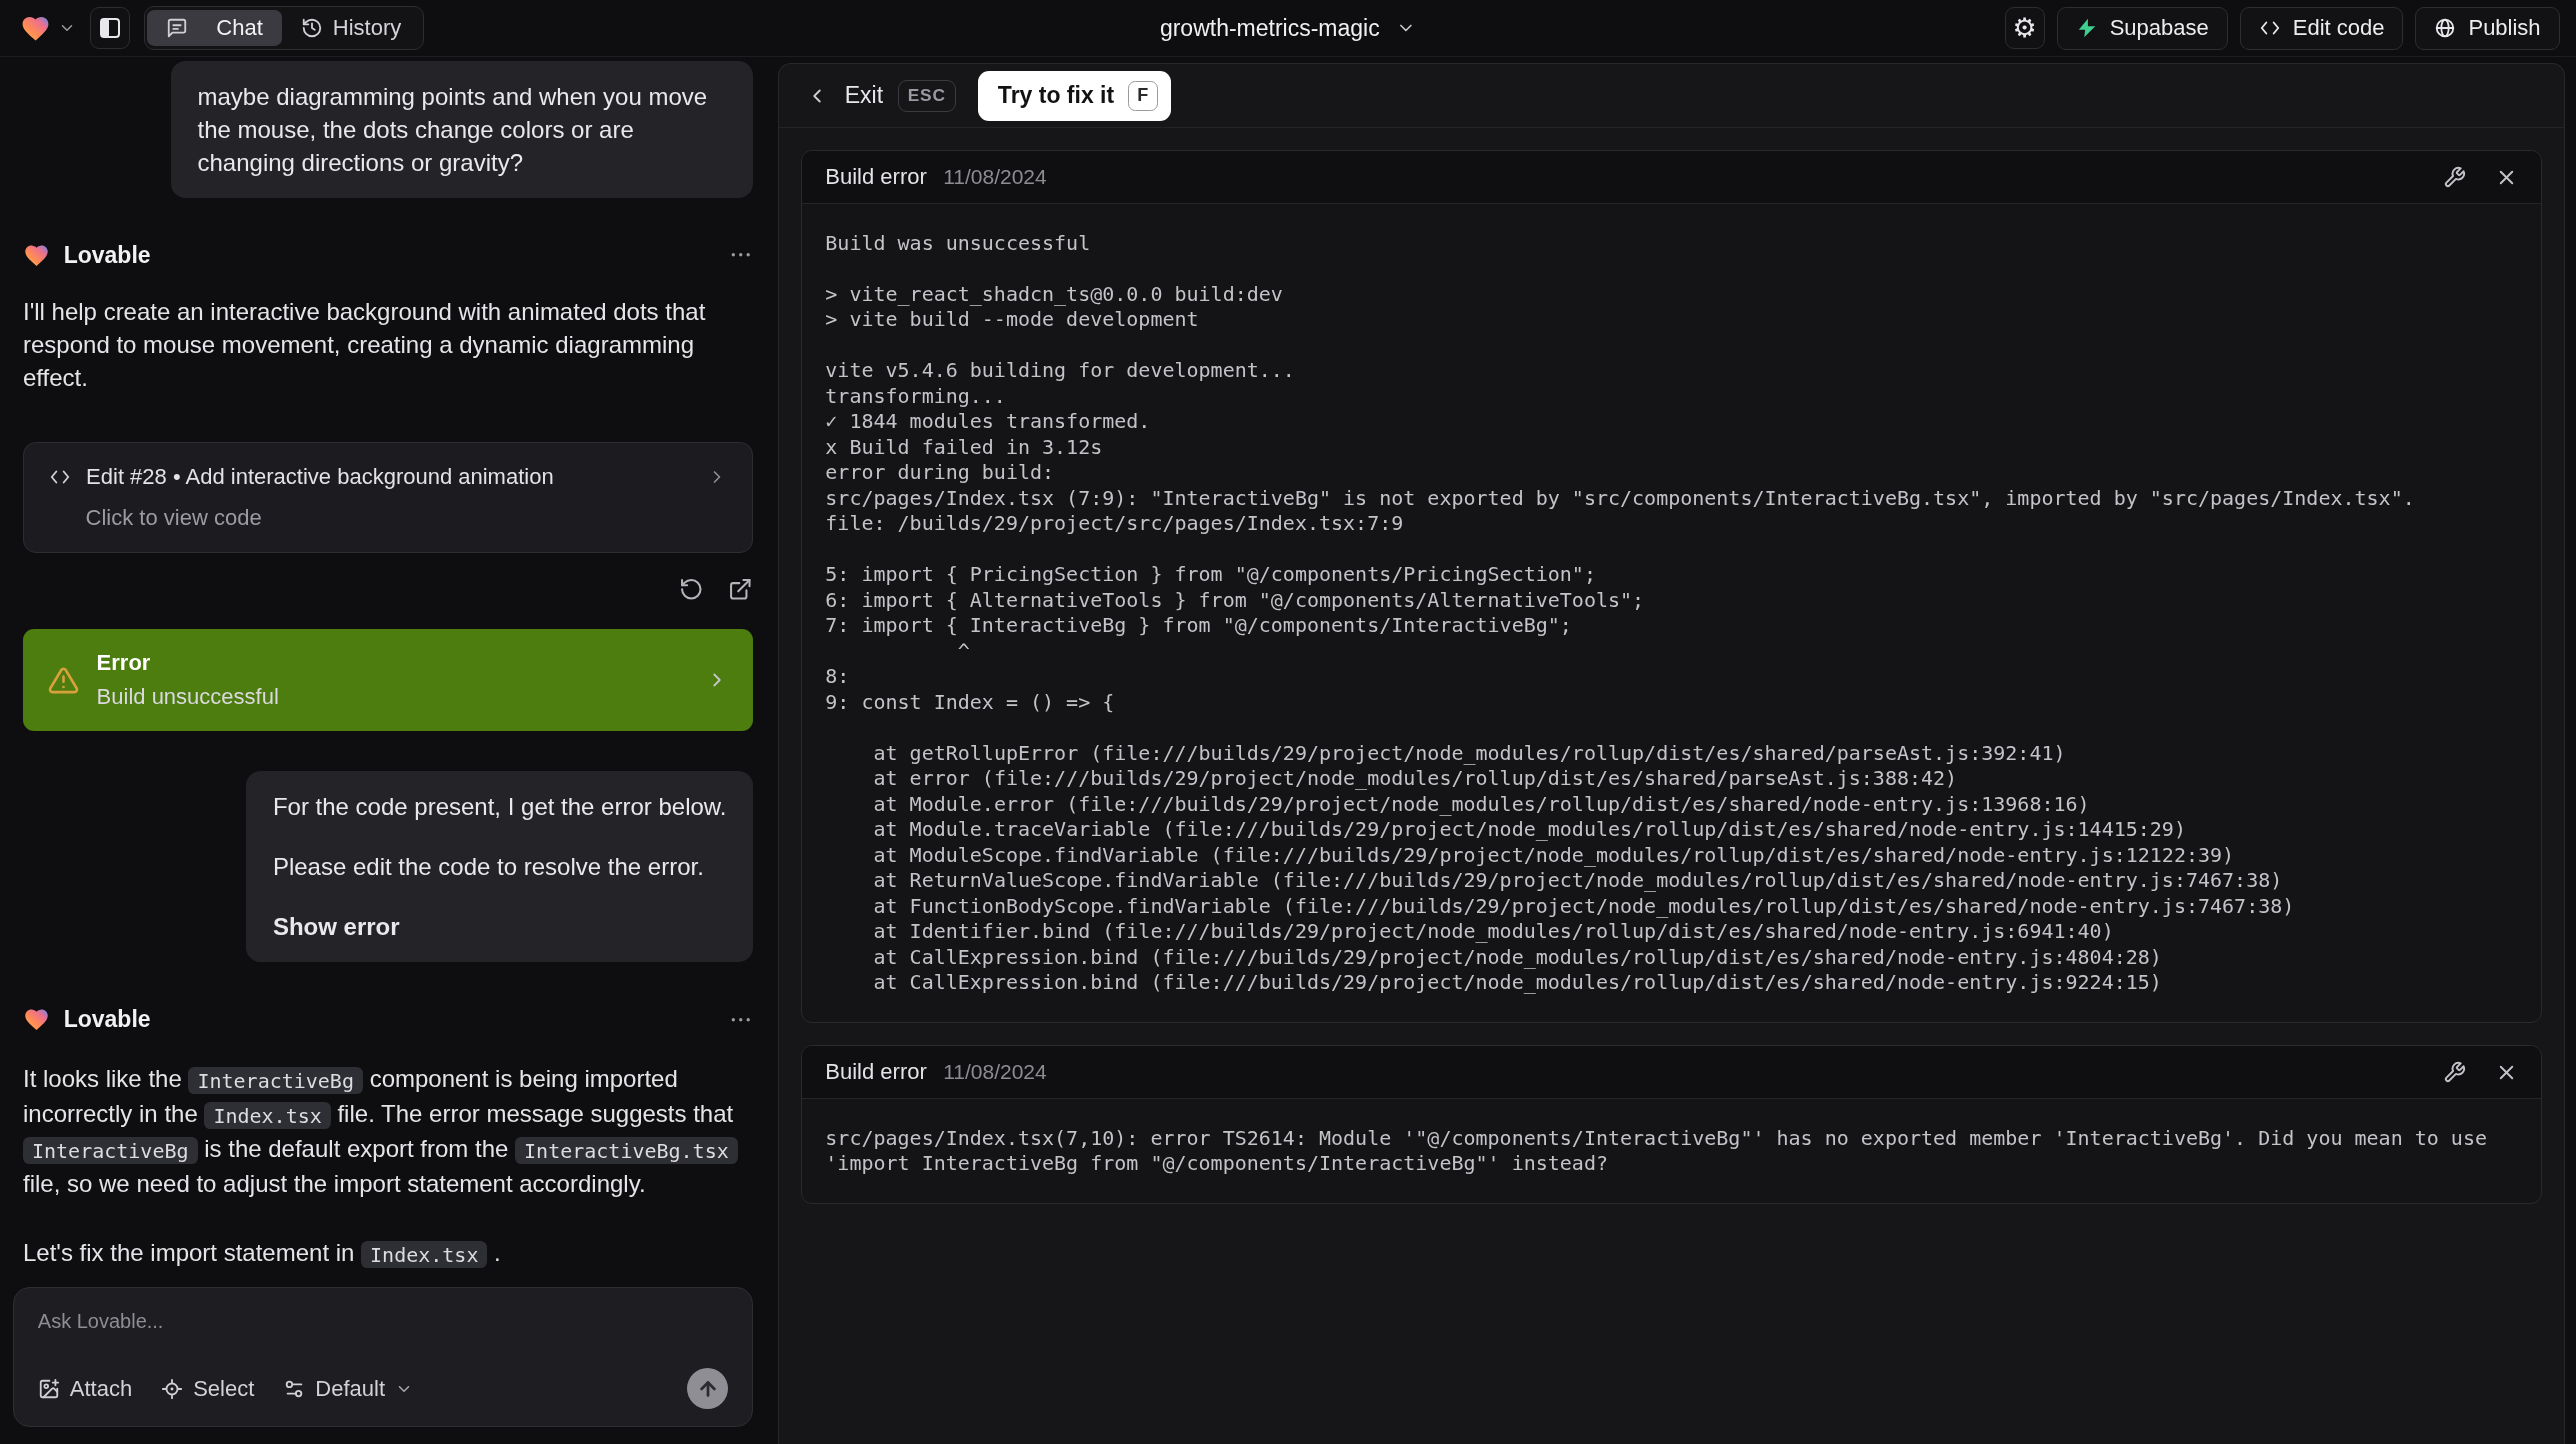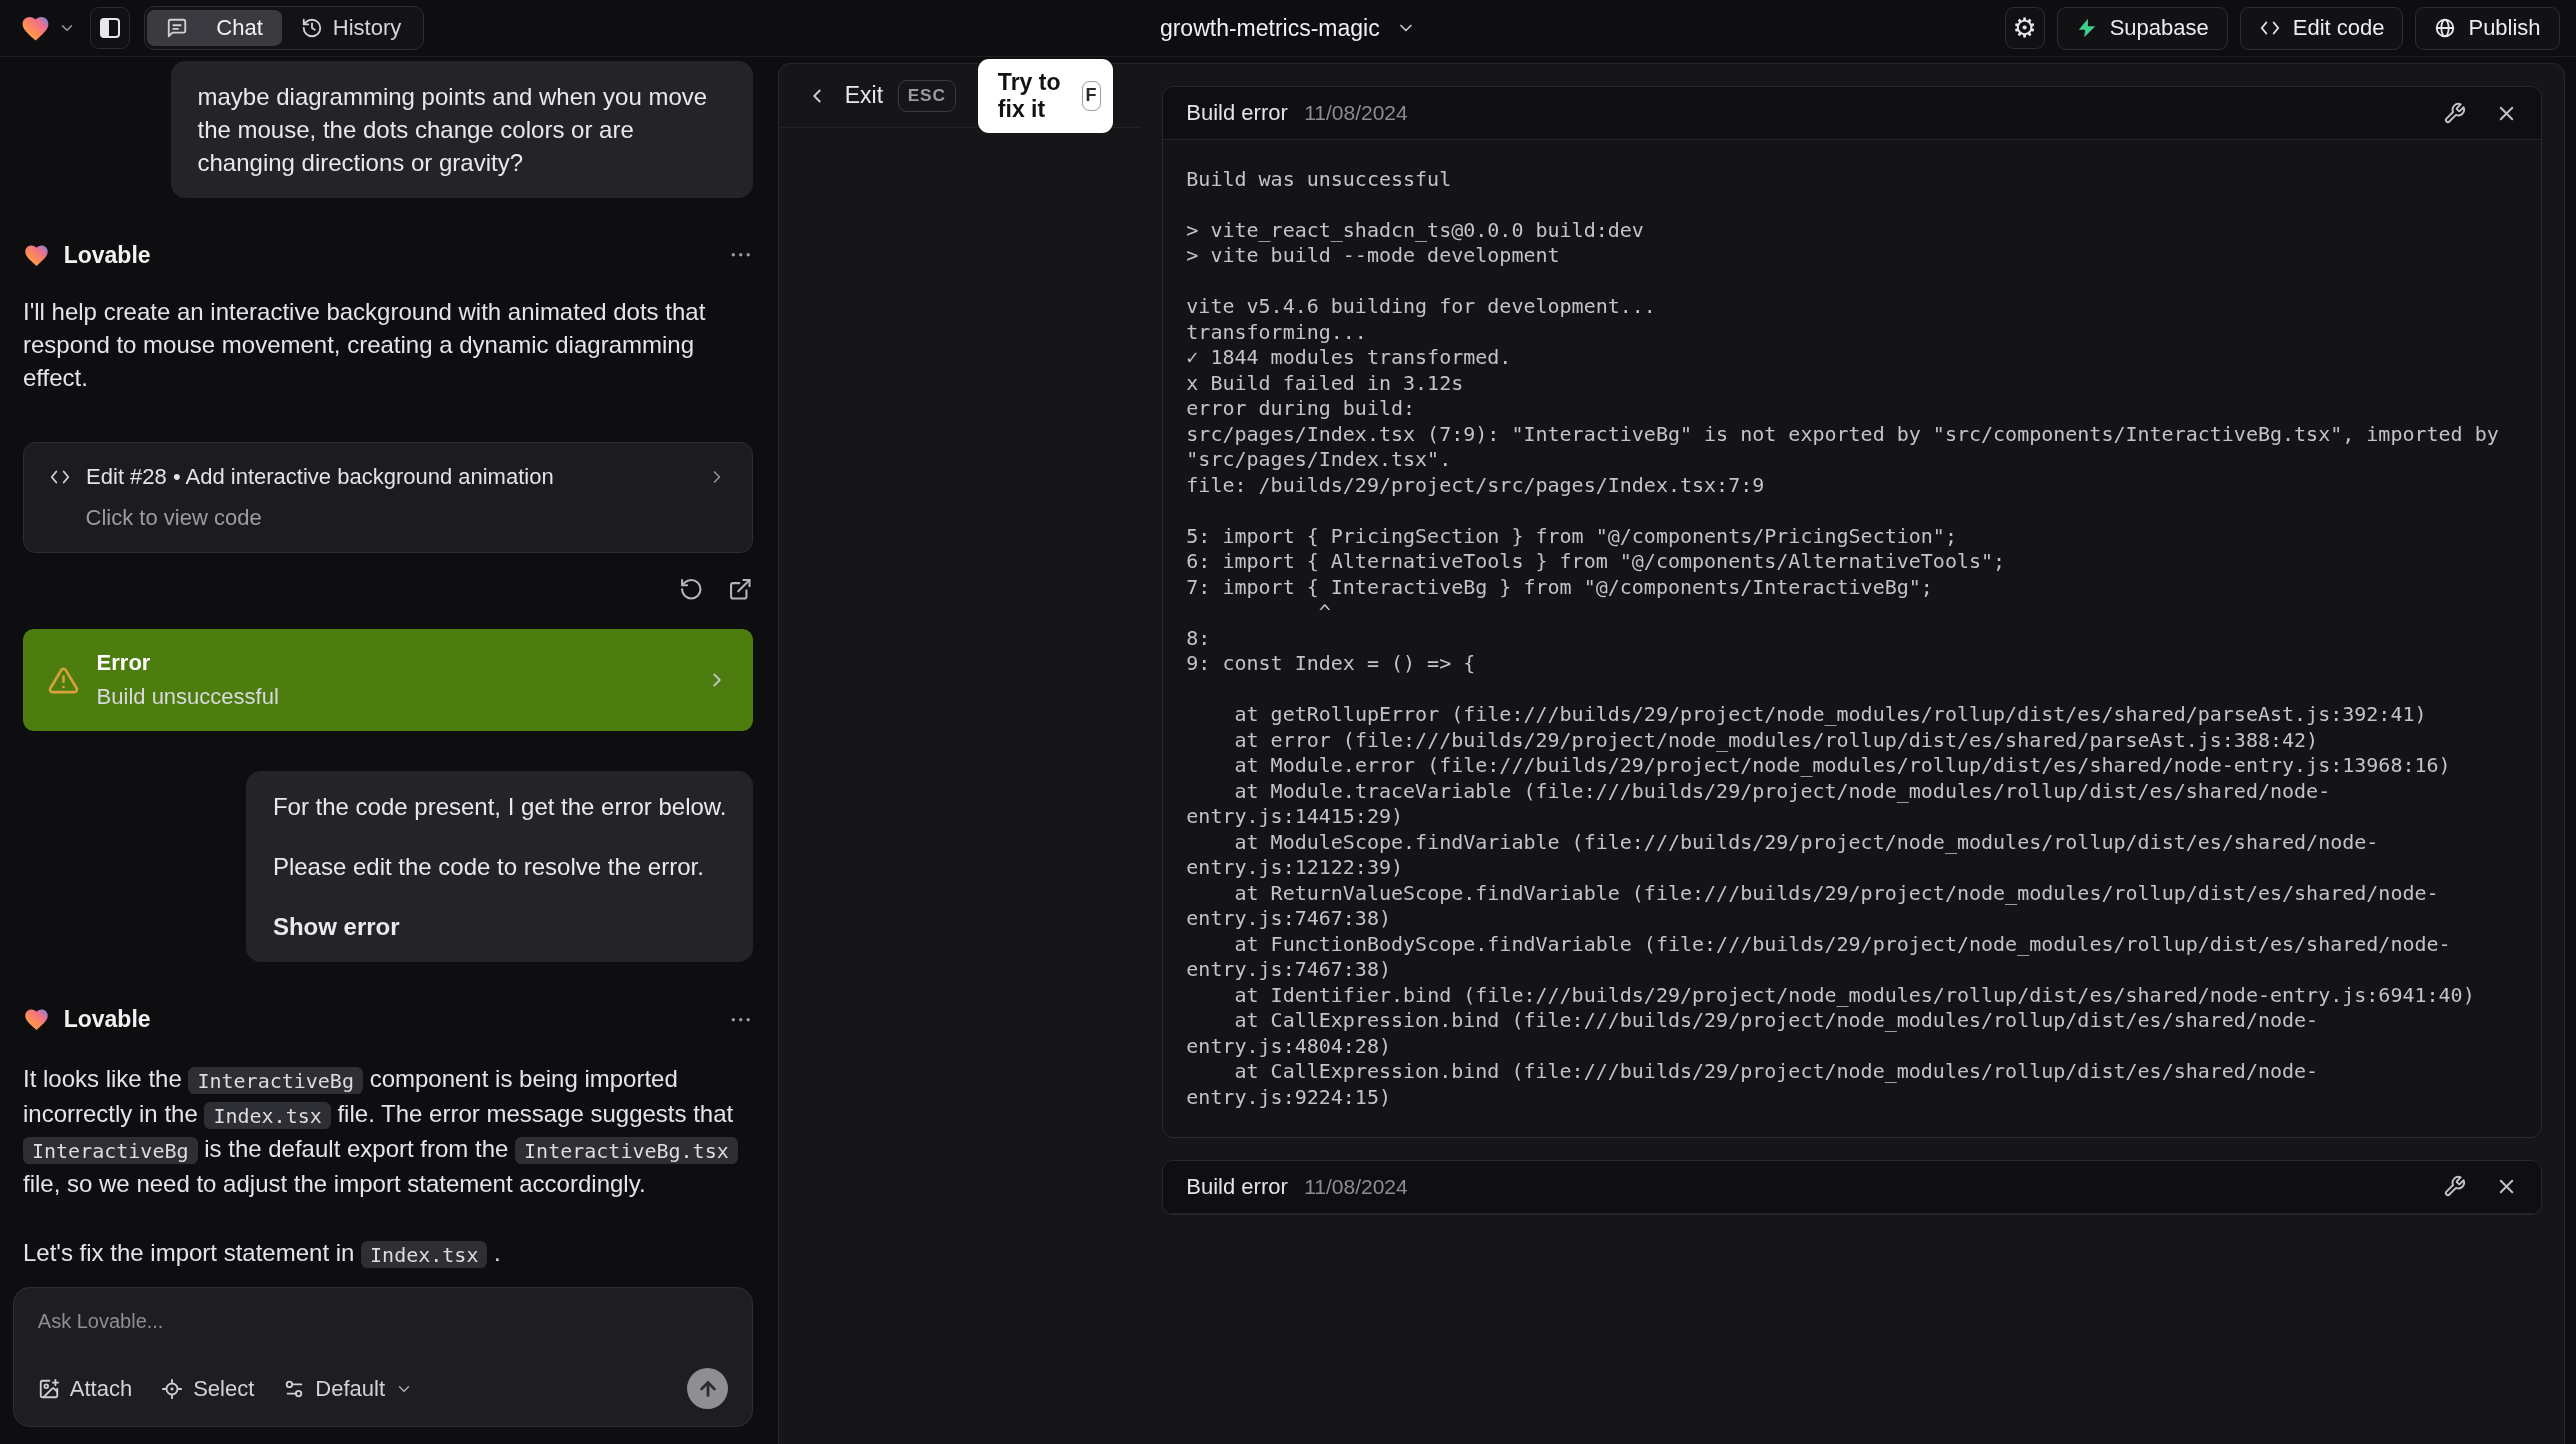--- a/index.html
+++ b/index.html
@@ -58,21 +58,21 @@
   .editcard-29 { margin-top:35px; }
 
   .composer { position:absolute; left:12.8px; right:18px; bottom:17.3px; background:#1e1e22; border:0.9px solid #2e2e33; border-radius:16.4px; padding:22px 24px 16.4px; }
   .composer textarea { width:100%; height:55px; background:transparent; border:none; outline:none; resize:none; font-family:"Liberation Sans", sans-serif; font-size:20px; color:#eaeaee; }
   .composer textarea::placeholder { color:#8d8d94; }
   .composer-row { display:flex; align-items:center; gap:29px; }
   .c-btn { display:flex; align-items:center; gap:10px; font-size:22px; color:#d2d2d7; cursor:pointer; }
   .send-btn { margin-left:auto; width:41px; height:41px; border-radius:50%; background:#8e8e94; display:flex; align-items:center; justify-content:center; cursor:pointer; }
 
   
-  .panel { flex:1; margin:6.4px 11px 0 7.3px; background:#161619; border:0.9px solid #28282c; border-bottom:none; border-radius:12.8px 12.8px 0 0; display:flex; flex-direction:row; }
+  .panel { flex:1; margin:6.4px 11px 0 7.3px; background:#161619; border:0.9px solid #28282c; border-bottom:none; border-radius:12.8px 12.8px 0 0; display:flex; flex-direction:column; }
   .panel-header { height:64px; display:flex; align-items:center; padding:0 27px; border-bottom:0.9px solid #222227; }
   .exit-btn { display:flex; align-items:center; gap:16.4px; font-size:23px; color:#e8e8ec; cursor:pointer; }
   .esc-badge { border:0.9px solid #3a3a41; border-radius:9px; padding:4.6px 9px; font-size:17.3px; font-weight:700; color:#9a9aa2; letter-spacing:0.9px; margin-left:14.6px; }
   .fix-btn { display:flex; align-items:center; gap:13.7px; background:#ffffff; color:#121214; font-size:23px; font-weight:600; border-radius:11px; padding:10px 12.8px 10px 20px; margin-left:22px; cursor:pointer; }
   .f-key { border:1.8px solid #9a9a9e; border-radius:7.3px; width:30px; height:30px; display:flex; align-items:center; justify-content:center; font-size:18px; font-weight:600; color:#2a2a2c; }
   .panel-body { padding:22px 22px 0; }
   .bcard { border:0.9px solid #29292e; border-radius:11px; overflow:hidden; background:#141417; }
   .bcard + .bcard { margin-top:22px; }
   .bcard-header { display:flex; align-items:center; height:53px; background:#0f0f12; border-bottom:0.9px solid #242429; padding:0 23px; }
   .bcard-title { font-size:22px; color:#e4e4e8; }
@@ -416,18 +416,19 @@
                 </svg>
             </span>
             <span>
               <svg class="ico" width="23" height="23" viewBox="0 0 24 24" style="stroke:#c3c3c8">
                   <line x1="6" y1="6" x2="18" y2="18"></line>
                   <line x1="18" y1="6" x2="6" y2="18"></line>
                 </svg>
             </span>
           </span>
         </div>
+        <pre class="log">src/pages/Index.tsx(7,10): error TS2614: Module '"@/components/InteractiveBg"' has no exported member 'InteractiveBg'. Did you mean to use 'import InteractiveBg from "@/components/InteractiveBg"' instead?</pre>
       </div>
 
     </div>
   </section>
 </div>
 
 
 </body></html>

